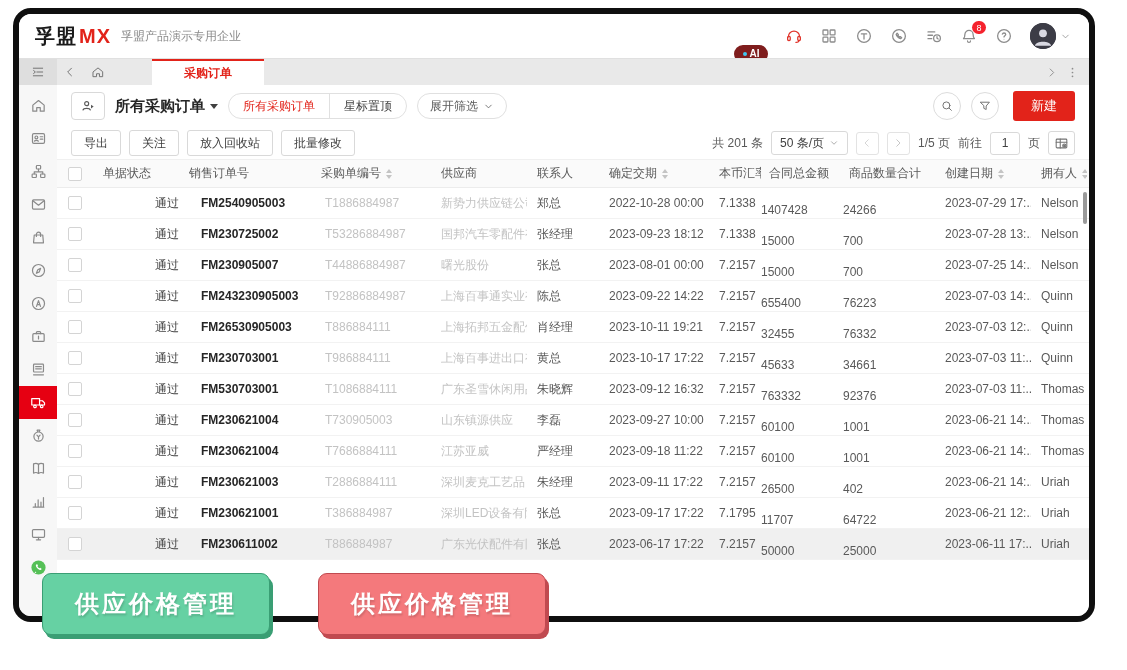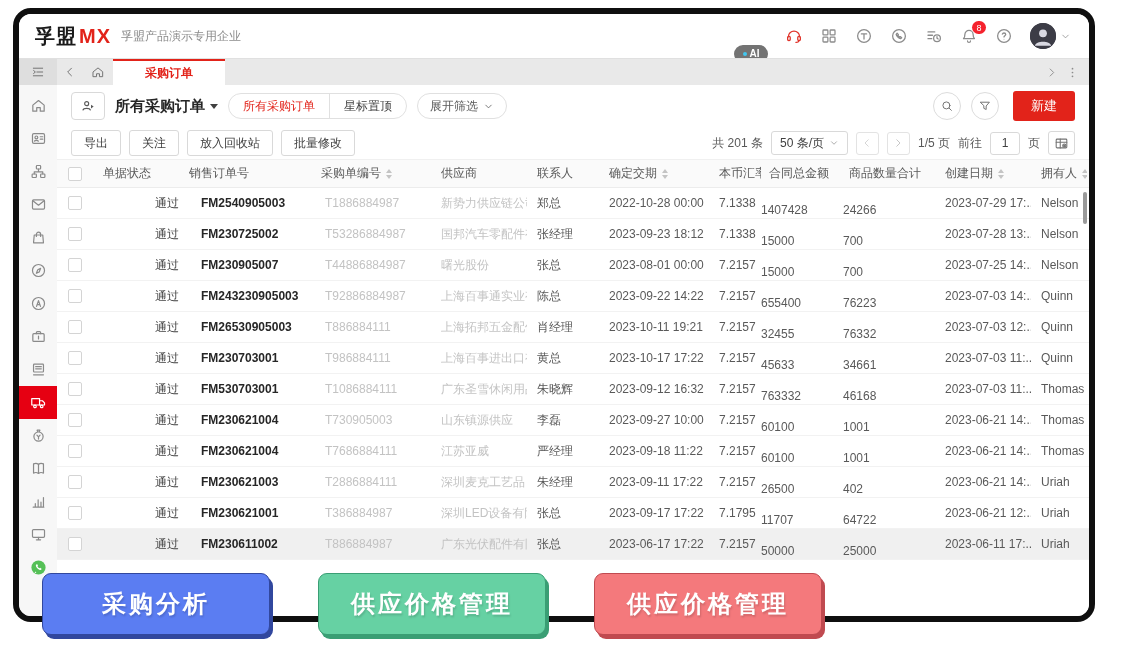--- a/index.html
+++ b/index.html
@@ -16,38 +16,38 @@
   
   .app-header { height:44px; display:flex; align-items:center; padding:0 18px 0 16px; background:#fff; }
   .logo { display:flex; align-items:baseline; gap:2px; }
   .logo-cn { font-size:20px; font-weight:700; color:#1a1a1a; letter-spacing:1px; }
   .logo-en { font-size:20px; font-weight:700; color:#e2231a; letter-spacing:1px; }
   .subtitle { font-size:12px; color:#8c8c8c; margin-left:10px; }
   .hspacer { flex:1; }
   .hicons { display:flex; align-items:center; gap:17px; }
   .hicon { width:18px; height:18px; color:#8c8c8c; position:relative; cursor:pointer; }
   .hicon.red { color:#e0342b; }
-  .ai-badge { min-width:34px; height:18px; border-radius:9px; background:#737373; color:#fff;
+  .ai-badge { min-width:34px; height:18px; border-radius:9px; background:#7f1d1d; color:#fff;
     font-size:10px; font-weight:700; display:flex; align-items:center; justify-content:center; gap:3px; padding:0 7px;margin-top:35px; }
   .ai-dot { width:4px; height:4px; border-radius:50%; background:#41c7f0; }
   .badge { position:absolute; top:-6px; right:-8px; background:#f5222d; color:#fff; font-size:9px;
     min-width:14px; height:13px; border-radius:7px; display:flex; align-items:center; justify-content:center; padding:0 3px; }
   .avatar-wrap { display:flex; align-items:center; gap:4px; }
   .avatar { width:26px; height:26px; border-radius:50%; background:#3c3c46; overflow:hidden; }
   .chev-sm { width:11px; height:11px; color:#8c8c8c; }
 
   
   .tabrow { height:27px; background:#e9e9e9; border-top:1px solid #e0e0e0; display:flex; align-items:stretch; }
   .tr-cell { display:flex; align-items:center; justify-content:center; color:#737373; }
   .tr-rail { width:38px; background:#dedede; }
   .tr-cell .ic, .tabrow-right .ic { width:14px; height:14px; }
   .tr-chev { width:26px; }
   .tr-home { width:30px; }
   .tab-active { width:112px; background:#fff; color:#e2231a; font-size:12px; font-weight:700;
-    display:flex; align-items:center; justify-content:center; border-top:2px solid #e2231a; cursor:pointer; }
+    display:flex; align-items:center; justify-content:center; border-top:2px solid #e2231a; cursor:pointer;margin-left:39px; }
   .tabrow-right { margin-left:auto; display:flex; align-items:center; gap:8px; padding-right:10px; color:#8c8c8c; }
 
   
   .app-body { flex:1; display:flex; min-height:0; }
   .rail { width:38px; background:#f7f7f7; display:flex; flex-direction:column; align-items:center; padding-top:4px; }
   .rail-item { width:38px; height:33px; display:flex; align-items:center; justify-content:center; color:#8a8a8a; cursor:pointer; }
   .rail-item .ic { width:17px; height:17px; }
   .rail-item.active { background:#e60012; color:#fff; }
   .main { flex:1; background:#fff; display:flex; flex-direction:column; position:relative; min-width:0; }
 
@@ -621,21 +621,21 @@
                 <span class="checkbox"></span>
               </div>
               <div class="td cell-status">通过</div>
               <div class="td cell-sales">FM530703001</div>
               <div class="td cell-purchase">T1086884111</div>
               <div class="td cell-supplier">广东圣雪休闲用品...</div>
               <div class="td cell-contact">朱晓辉</div>
               <div class="td cell-delivery">2023-09-12 16:32</div>
               <div class="td cell-rate">7.2157</div>
               <div class="td num">763332</div>
-              <div class="td num">46168</div>
+              <div class="td num">92376</div>
               <div class="td cell-created">2023-07-03 11:...</div>
               <div class="td cell-owner">Thomas</div>
             </div>
             <div class="trow">
               <div class="td c-check">
                 <span class="checkbox"></span>
               </div>
               <div class="td cell-status">通过</div>
               <div class="td cell-sales">FM230621004</div>
               <div class="td cell-purchase">T730905003</div>
@@ -714,16 +714,15 @@
             </div>
           </div>
       </div>
 
       <div class="scroll-thumb"></div>
     </div>
   </div>
 </div>
 
 <div class="footer-btns">
-    <div class="fbtn" style="background: rgb(91, 125, 242); border: 1px solid rgb(49, 71, 158); box-shadow: rgb(49, 71, 158) 3px 4px 0px;">采购分析</div>
     <div class="fbtn" style="background: rgb(102, 209, 163); border: 1px solid rgb(58, 158, 116); box-shadow: rgb(58, 158, 116) 3px 4px 0px;">供应价格管理</div>
     <div class="fbtn" style="background: rgb(244, 121, 124); border: 1px solid rgb(192, 74, 80); box-shadow: rgb(192, 74, 80) 3px 4px 0px;">供应价格管理</div>
   </div>
 
 </body></html>

